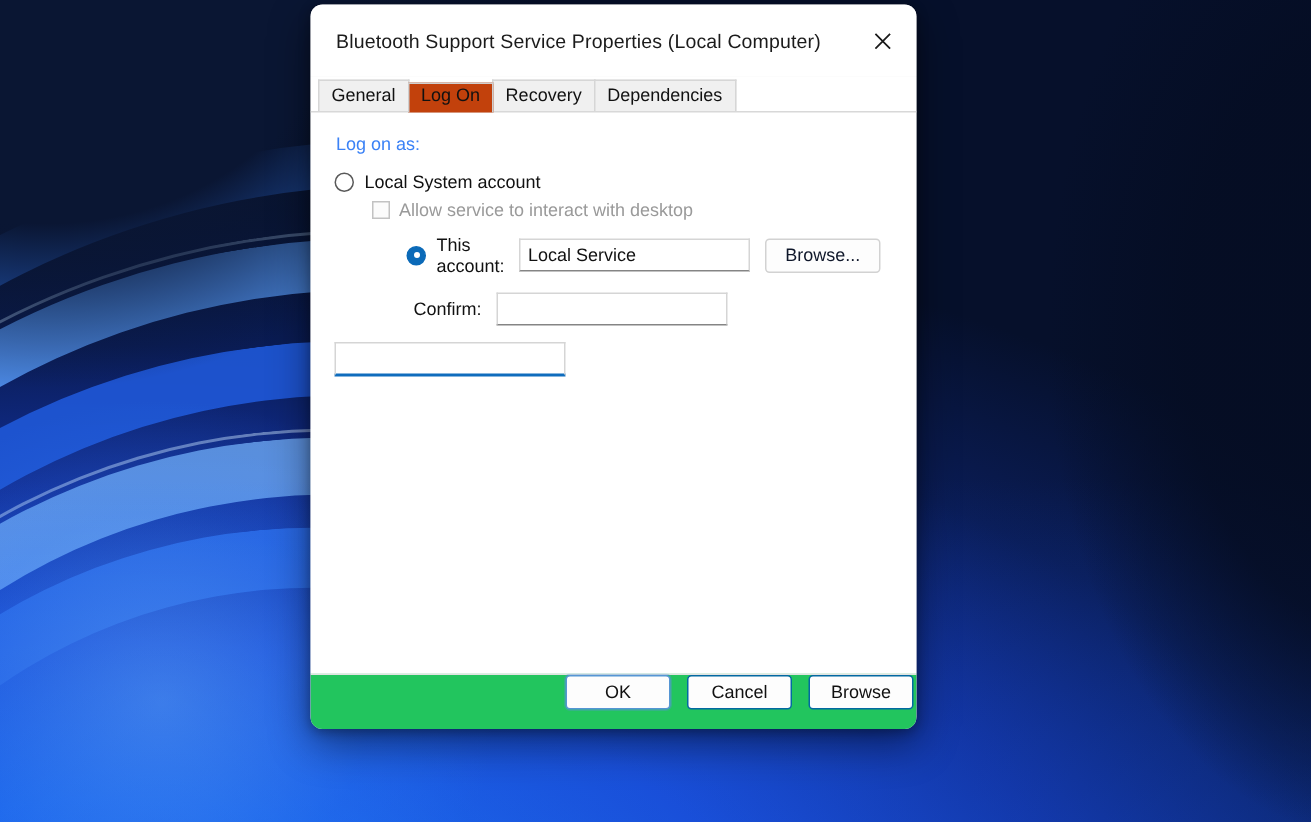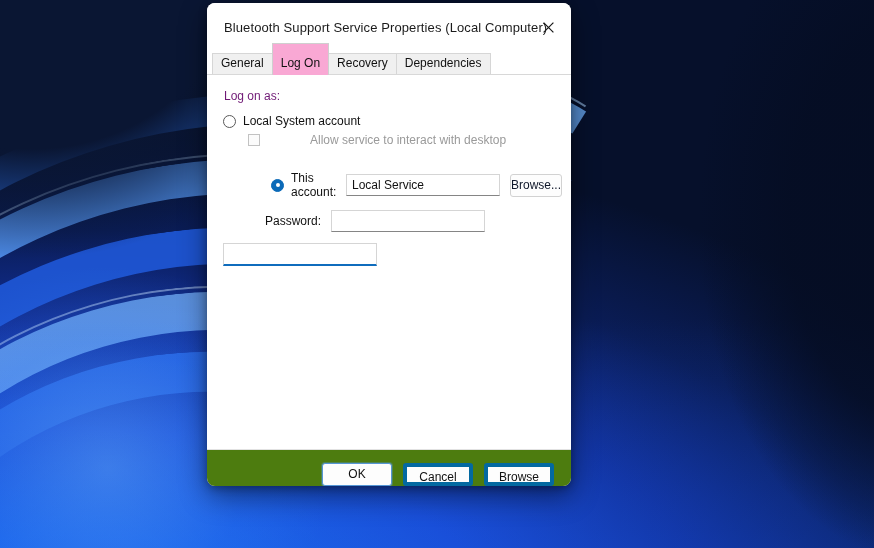--- a/index.html
+++ b/index.html
@@ -55,21 +55,21 @@
   }
   #wp-bottom-fade {
     left: 0; bottom: 0; width: 874px; height: 230px;
     background: linear-gradient(to top, rgba(20,80,220,.28) 0%, rgba(20,80,220,0) 100%);
   }
 
   
   #dialog {
     position: absolute;
     left: 207px; top: 3px;
-    width: 364px; height: 483px;
+    width: 404px; height: 483px;
     background: #f3f3f3;
     border-radius: 8px;
     box-shadow: 0 10px 28px rgba(0,0,0,.45), 0 2px 8px rgba(0,0,0,.3);
     overflow: hidden;
     display: flex; flex-direction: column;
   }
 
   
   #titlebar {
     height: 48px;
@@ -110,41 +110,41 @@
     padding: 2px 8px 3px 8px;
     background: #f0f0f0;
     border: 1px solid #d6d6d6;
     border-bottom: none;
     margin-right: -1px;
     line-height: 15px;
     cursor: pointer;
     white-space: nowrap;
   }
   .tab.active {
-    background: #f9a8d4;
+    background: #c2410c;
     border-color: #cfcfcf;
-    padding-top: 12px;
+    padding-top: 0;
     padding-bottom: 4px;
     position: relative;
     z-index: 3;
     margin-bottom: -1px;
   }
 
   
   #panel {
     flex: 1 1 auto;
     background: #ffffff;
     border-top: 1px solid #d8d8d8;
     position: relative;
     padding: 14px 16px 0 16px;
   }
 
   .section-label {
     font-size: 12px;
-    color: #701a75;
+    color: #3b82f6;
     margin: 0 0 11px 1px;
   }
 
   .row { display: flex; align-items: center; }
 
   
   .radio-row { margin-bottom: 5px; }
   .radio {
     width: 13px; height: 13px;
     border-radius: 50%;
@@ -164,21 +164,21 @@
     content: "";
     position: absolute;
     left: 3.5px; top: 3.5px;
     width: 4px; height: 4px;
     border-radius: 50%;
     background: #ffffff;
   }
   .radio-label { font-size: 12px; color: #111; cursor: pointer; }
 
   
-  .check-row { margin: 0 0 24px 25px; gap: 44px; }
+  .check-row { margin: 0 0 9px 25px; }
   .checkbox {
     width: 12px; height: 12px;
     border: 1px solid #c2c2c2;
     background: #fbfbfb;
     margin-right: 6px;
     flex: 0 0 auto;
     display: inline-block;
   }
   .check-label { font-size: 12px; color: #9a9a9a; }
 
@@ -231,32 +231,32 @@
     cursor: pointer;
     font-family: "Liberation Sans", sans-serif;
     line-height: 21px;
     padding: 0;
   }
 
   
   #footer {
     flex: 0 0 auto;
     height: 37px;
-    background: #4d7c0f;
+    background: #22c55e;
     border-top: 1px solid #e2e2e2;
     display: flex;
-    align-items: flex-end;
+    align-items: flex-start;
     justify-content: flex-end;
-    padding-right: 17px;
+    padding-right: 2px;
     gap: 11px;
   }
   .footer-btn {
     width: 70px; height: 23px;
     background: #fdfdfd;
-    border: 4px solid #0369a1;
+    border: 1px solid #0369a1;
     border-radius: 3px;
     font-size: 12px;
     color: #111;
     cursor: pointer;
     font-family: "Liberation Sans", sans-serif;
     padding: 0;
     line-height: 21px;
   }
   .footer-btn.default {
     border: 1px solid #5596d4;
@@ -317,21 +317,21 @@
       <div class="field-row">
         <span class="radio-field-label">
           <span class="radio checked"></span>
           <span class="radio-label">This account:</span>
         </span>
         <input class="textbox" type="text" value="Local Service" style="">
         <button class="browse-btn">Browse...</button>
       </div>
 
       <div class="field-row">
-        <span class="field-label">Password:</span>
+        <span class="field-label">Confirm:</span>
         <input class="textbox" type="password" value="" style="">
       </div>
 
       <div class="field-row">
         <input class="textbox focused" type="password" value="" style="">
       </div>
 
     </div>
 
     <div id="footer">

